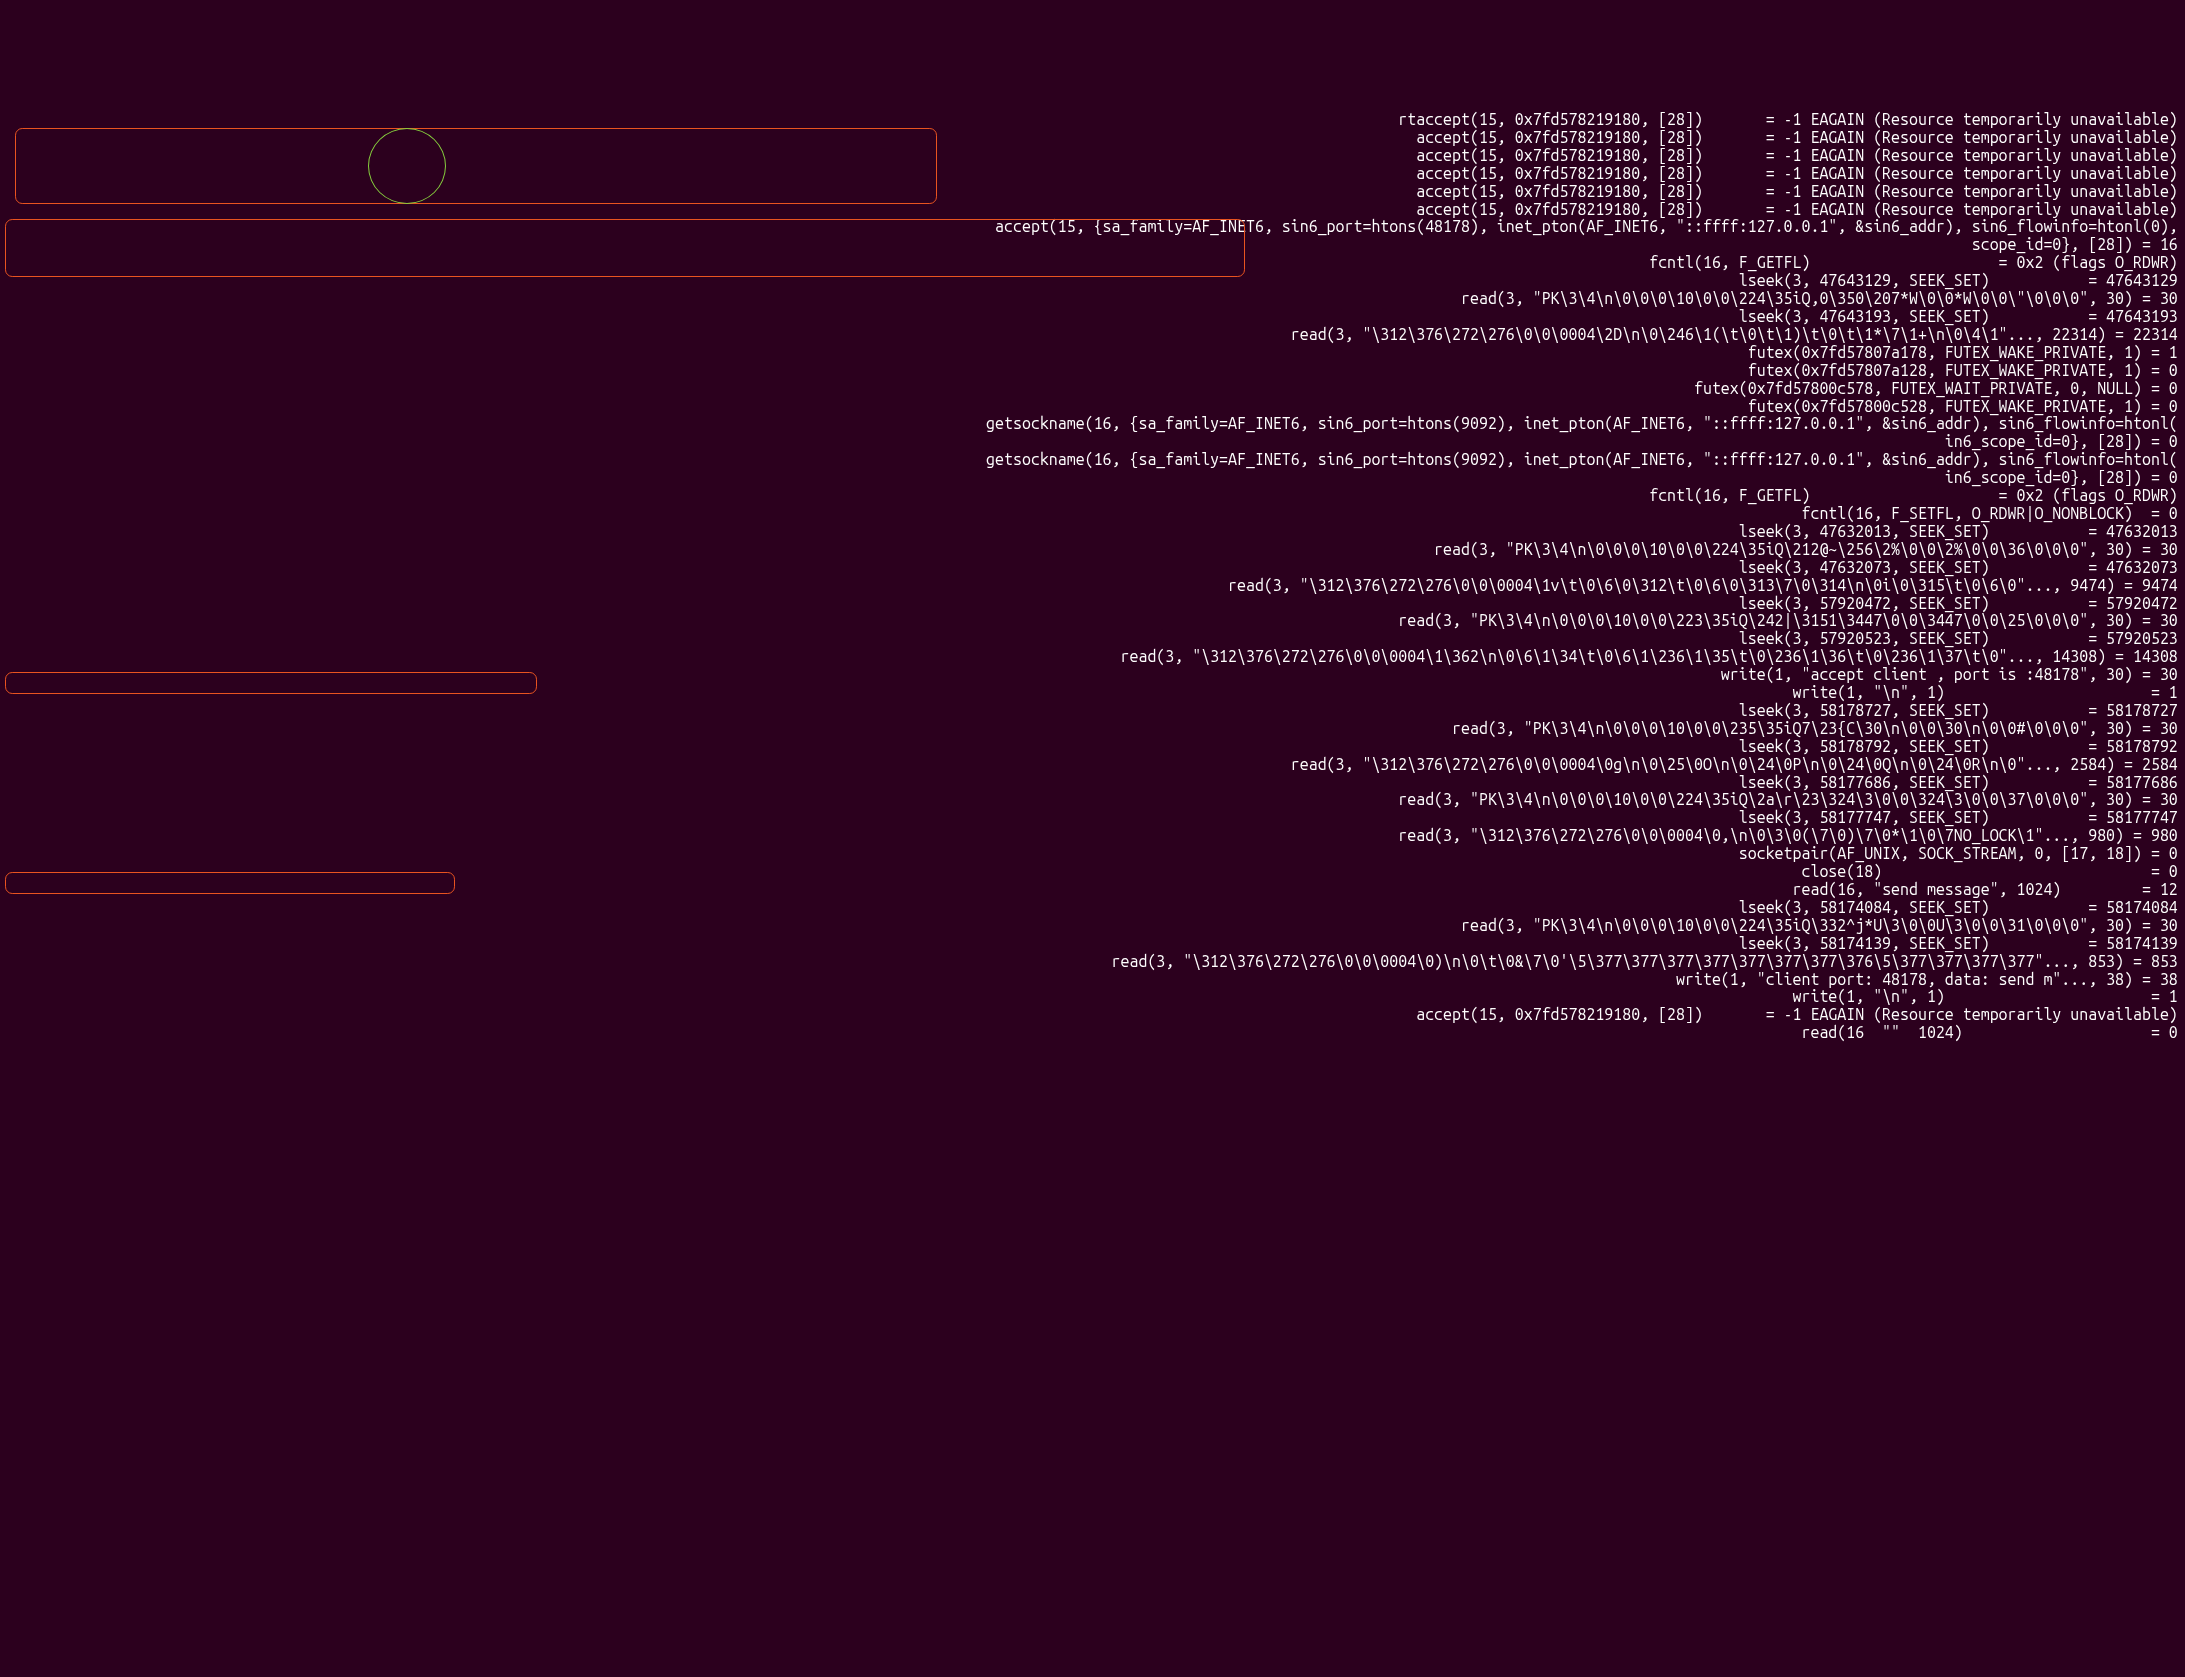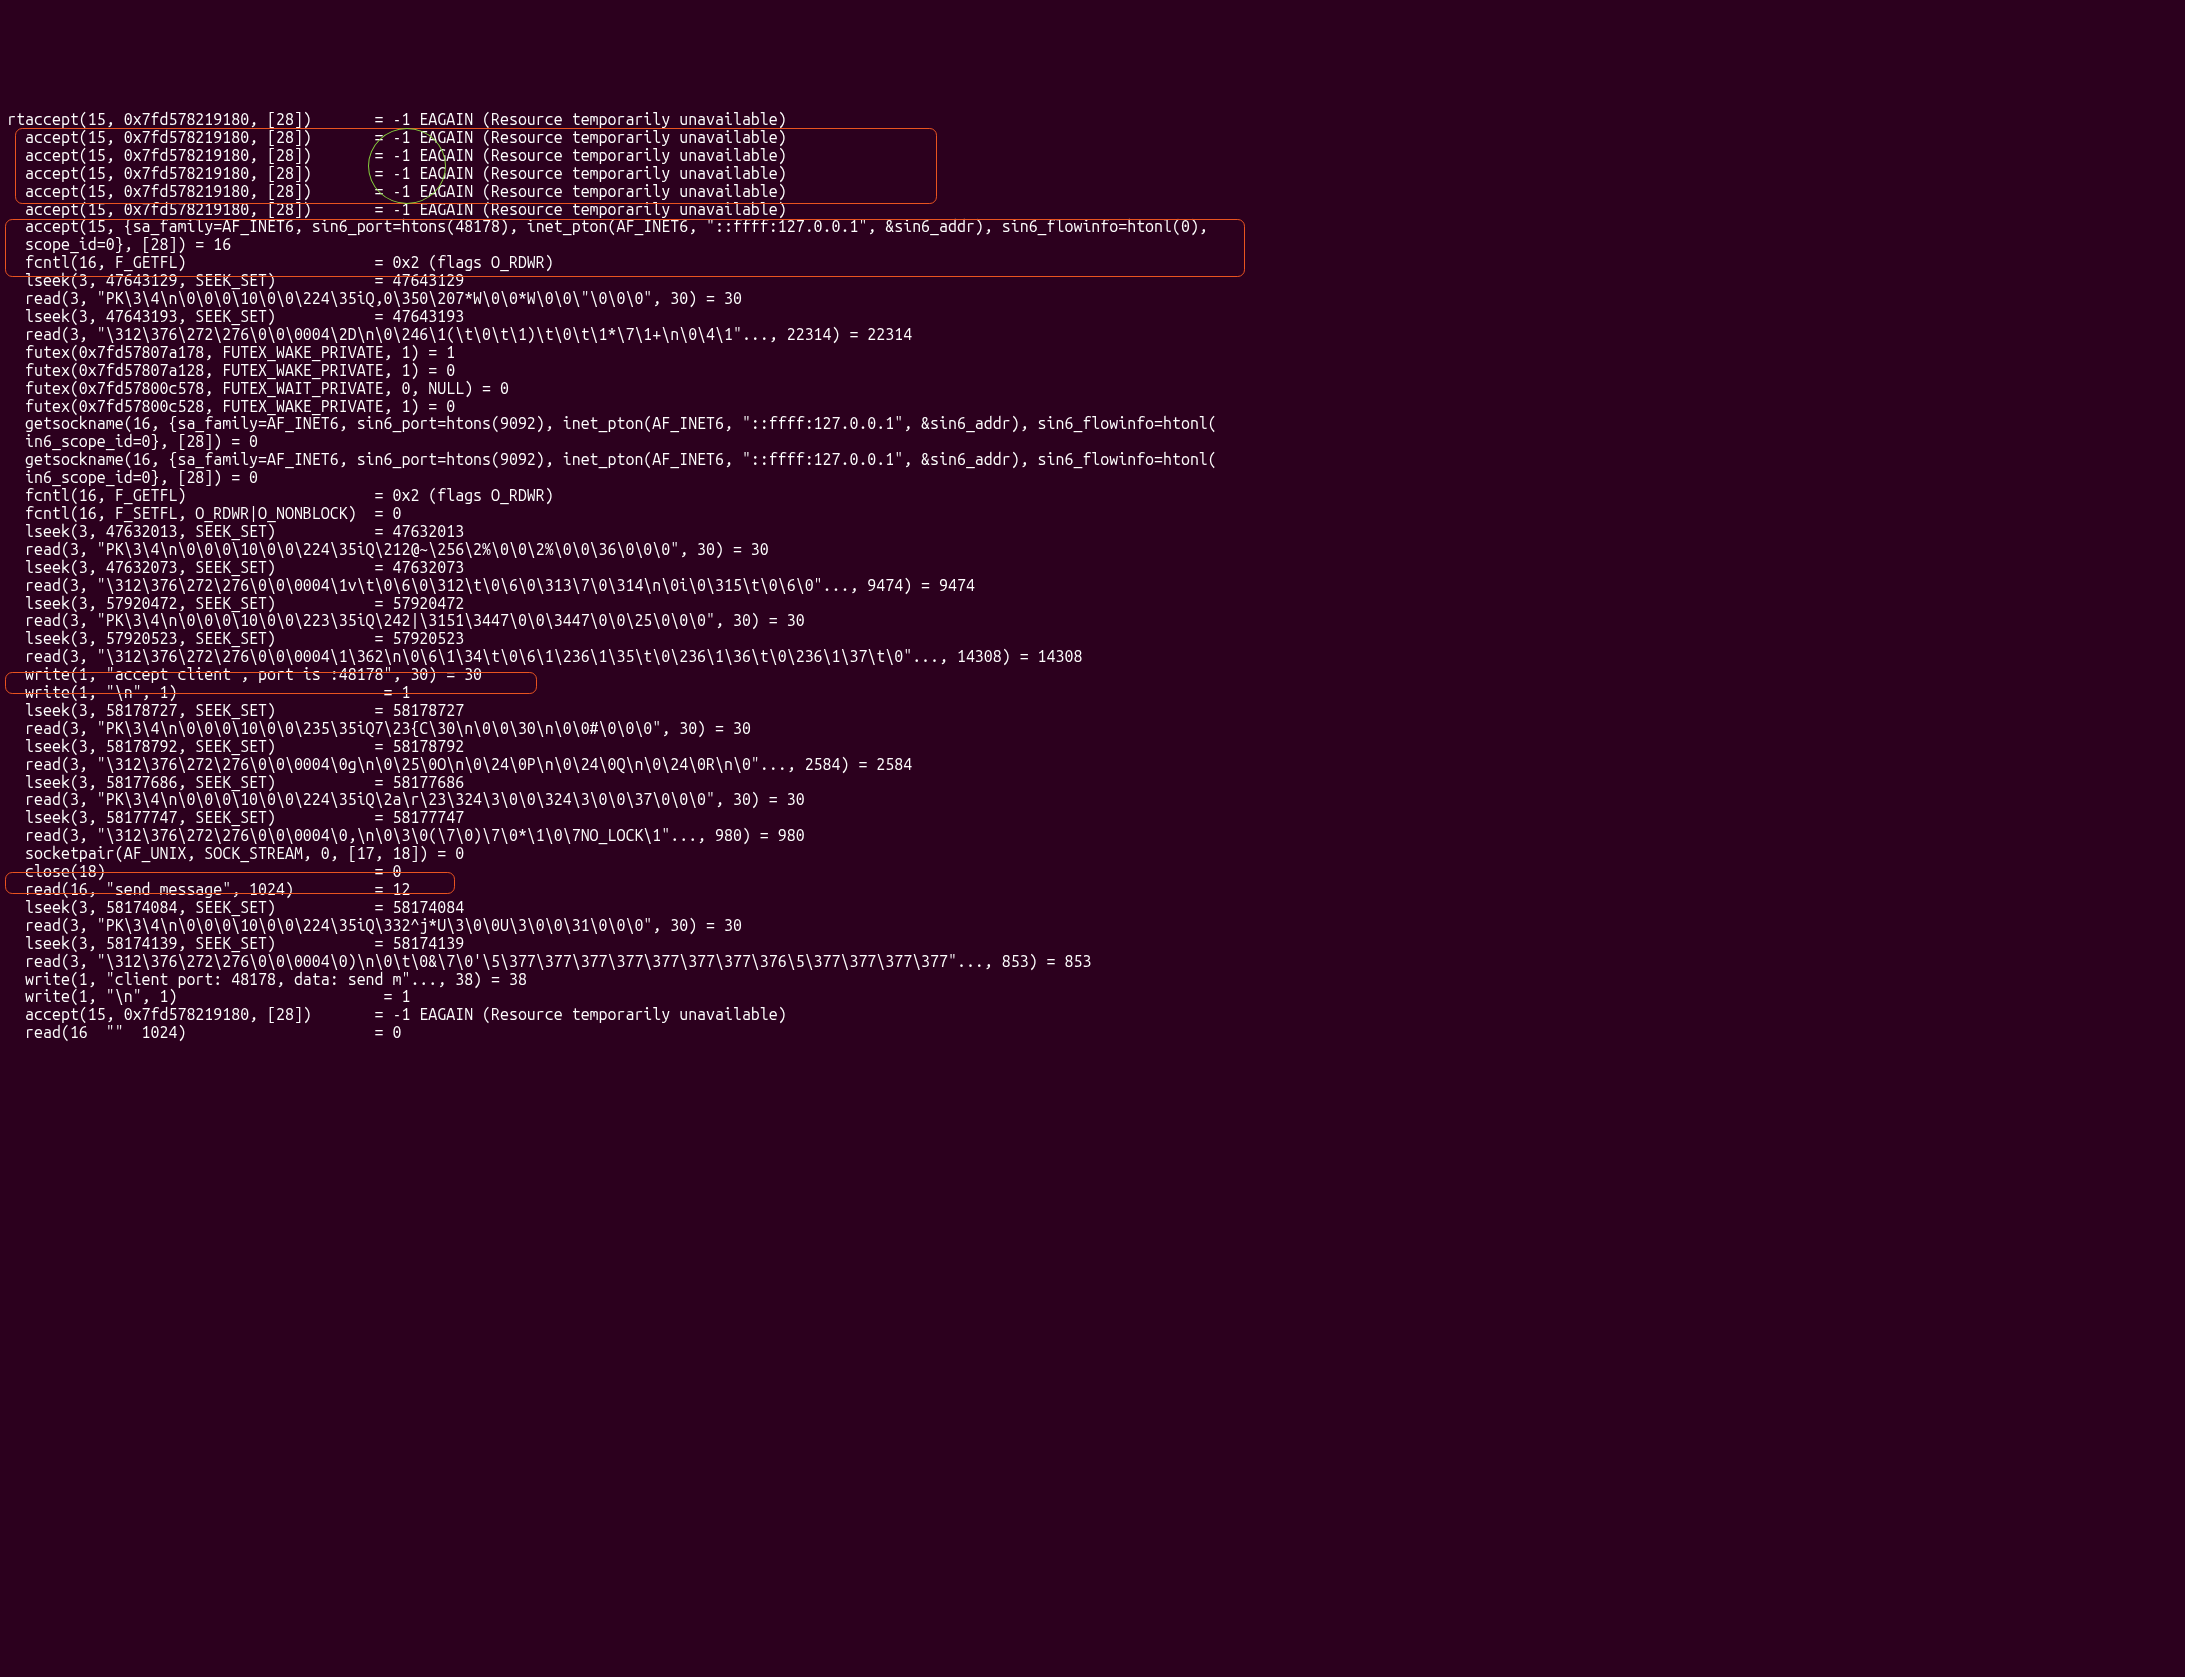--- a/index.html
+++ b/index.html
@@ -12,20 +12,21 @@
     line-height: 1.12;
     white-space: pre;
   }
   .terminal {
     padding: 3.6px 7.2px;
     position: relative;
   }
   .line {
     display: block;
     position: relative;
+    text-align: right;
   }
   .highlight-box {
     position: absolute;
     border: 1.8px solid #e95420;
     border-radius: 7.2px;
     pointer-events: none;
     background: transparent;
     z-index: 10;
   }
   .highlight-circle {

